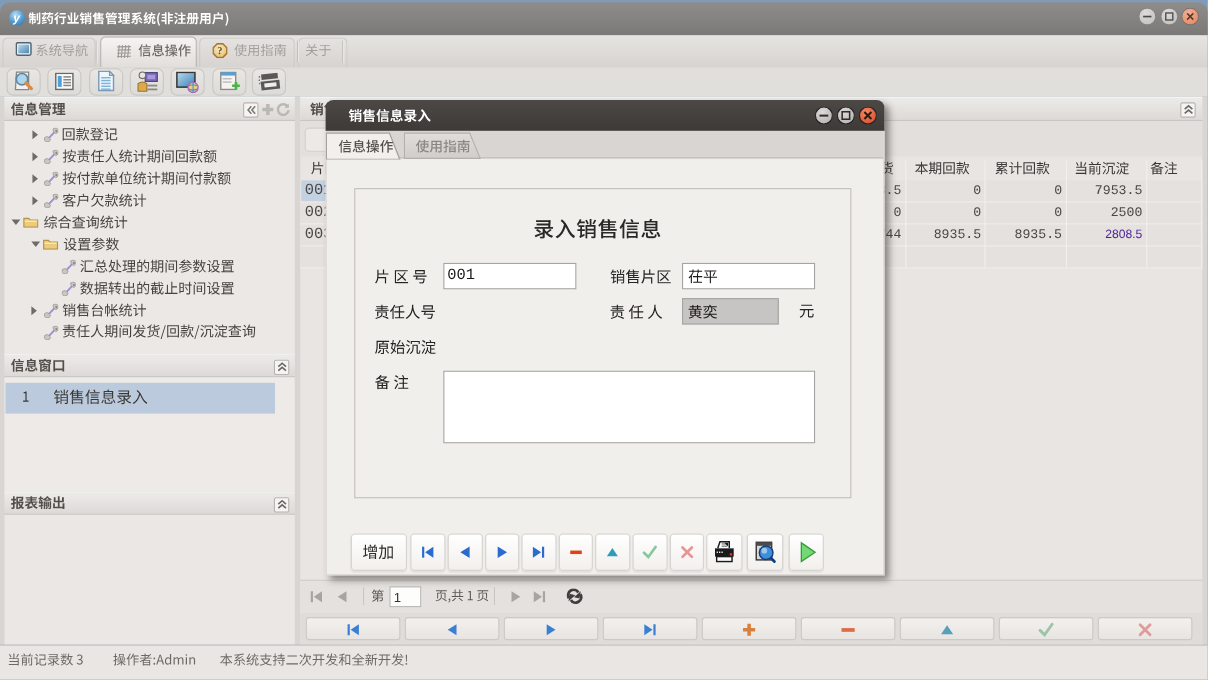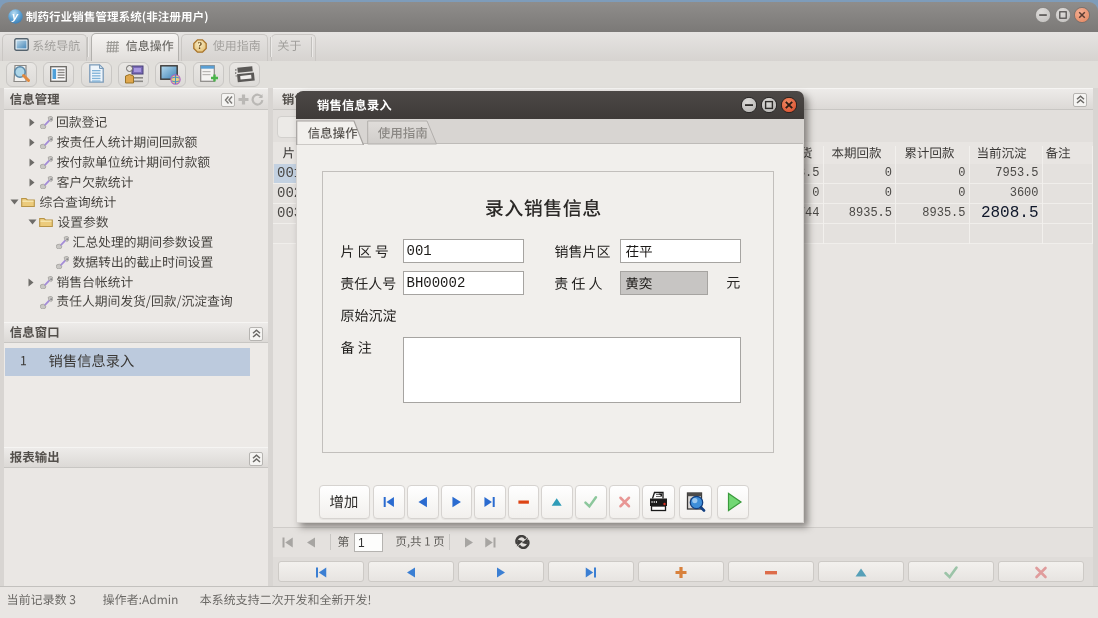--- a/index.html
+++ b/index.html
@@ -399,34 +399,34 @@
 <div class="abs" style="left:819.5px;top:186px;width:0;display:flex;justify-content:flex-end">
       <span style="font-family:'Liberation Mono',monospace;font-size:12px;line-height:15px;color:#4a4845;white-space:pre">0</span>
     </div>
 <div class="abs" style="left:892px;top:186px;width:0;display:flex;justify-content:flex-end">
       <span style="font-family:'Liberation Mono',monospace;font-size:12px;line-height:15px;color:#4a4845;white-space:pre">0</span>
     </div>
 <div class="abs" style="left:965.5px;top:186px;width:0;display:flex;justify-content:flex-end">
       <span style="font-family:'Liberation Mono',monospace;font-size:12px;line-height:15px;color:#4a4845;white-space:pre">0</span>
     </div>
 <div class="abs" style="left:1038.5px;top:186px;width:0;display:flex;justify-content:flex-end">
-      <span style="font-family:'Liberation Mono',monospace;font-size:12px;line-height:15px;color:#4a4845;white-space:pre">3600</span>
+      <span style="font-family:'Liberation Mono',monospace;font-size:12px;line-height:15px;color:#4a4845;white-space:pre">2500</span>
     </div>
 <div class="abs" style="left:277px;top:205px;font-family:'Liberation Mono',monospace;font-size:14px;line-height:17px;color:#4a4845">003</div>
 <div class="abs" style="left:819.5px;top:206px;width:0;display:flex;justify-content:flex-end">
       <span style="font-family:'Liberation Mono',monospace;font-size:12px;line-height:15px;color:#4a4845;white-space:pre">25744</span>
     </div>
 <div class="abs" style="left:892px;top:206px;width:0;display:flex;justify-content:flex-end">
       <span style="font-family:'Liberation Mono',monospace;font-size:12px;line-height:15px;color:#4a4845;white-space:pre">8935.5</span>
     </div>
 <div class="abs" style="left:965.5px;top:206px;width:0;display:flex;justify-content:flex-end">
       <span style="font-family:'Liberation Mono',monospace;font-size:12px;line-height:15px;color:#4a4845;white-space:pre">8935.5</span>
     </div>
 <div class="abs" style="left:1038.5px;top:206px;width:0;display:flex;justify-content:flex-end">
-      <span style="font-family:Liberation Mono, monospace;font-size:16px;line-height:15px;color:#0f172a;white-space:pre">2808.5</span>
+      <span style="font-family:Liberation Sans, sans-serif;font-size:11px;line-height:15px;color:#4c1d95;white-space:pre">2808.5</span>
     </div>
 <div class="abs" style="left:273px;top:527px;width:820px;height:30px;background:#e4e1de;border-top:1px solid #cfccc9"></div>
 <svg class="t" style="left:281px;top:536.5px;" width="13" height="11" viewBox="0 0 13 11">
       <rect x="1.5" y="0.5" width="2" height="10" fill="#a7a5a2"></rect>
       <path d="M11.75 0.5 L11.75 10.5 L4.25 5.5 Z" fill="#a7a5a2"></path>
     </svg>
 <svg class="t" style="left:305px;top:536.5px;" width="12" height="11" viewBox="0 0 12 11">
       <path d="M10 0.5 L10 10.5 L2 5.5 Z" fill="#a7a5a2"></path>
     </svg>
 <svg class="t " style="left:337.0px;top:535.4px;" width="12.8" height="13.1" viewBox="-0.4 -11.1 12.8 13.1">
@@ -578,21 +578,20 @@
         <path d="M9.6 -9.6C8.9 -8.9 8 -8.3 7 -7.8C6 -8.2 5.2 -8.8 4.6 -9.5L4.8 -9.6ZM5.2 -11.8C4.5 -10.6 3.1 -9.2 1.1 -8.2C1.3 -8.1 1.6 -7.7 1.8 -7.5C2.6 -7.9 3.3 -8.3 3.9 -8.8C4.4 -8.2 5.1 -7.7 5.9 -7.3C4.2 -6.6 2.2 -6.1 0.4 -5.8C0.6 -5.6 0.8 -5.1 0.9 -4.8C2.9 -5.2 5.1 -5.8 7 -6.7C8.7 -5.8 10.8 -5.3 13 -5C13.1 -5.3 13.4 -5.7 13.6 -6C11.6 -6.2 9.7 -6.6 8.1 -7.3C9.4 -8.1 10.6 -9 11.3 -10.2L10.6 -10.6L10.4 -10.6H5.6C5.9 -10.9 6.1 -11.2 6.3 -11.6ZM3.5 -1.8H6.4V-0.3H3.5ZM3.5 -2.7V-4.1H6.4V-2.7ZM10.4 -1.8V-0.3H7.5V-1.8ZM10.4 -2.7H7.5V-4.1H10.4ZM2.4 -5V1.1H3.5V0.7H10.4V1.1H11.6V-5Z M18.5 -10.8C19.4 -10.4 20.5 -9.7 21.1 -9.3L21.7 -10.1C21.1 -10.6 19.9 -11.2 19 -11.6ZM17.7 -7C18.6 -6.5 19.8 -5.9 20.3 -5.4L20.9 -6.3C20.3 -6.7 19.2 -7.4 18.3 -7.7ZM18.1 0.3 19 1C19.9 -0.3 20.8 -2.1 21.6 -3.6L20.8 -4.3C20 -2.7 18.9 -0.8 18.1 0.3ZM24.8 -11.5C25.3 -10.7 25.8 -9.8 26 -9.1L27 -9.5C26.8 -10.2 26.2 -11.1 25.8 -11.8ZM21.8 -9.1V-8.1H25.5V-4.9H22.3V-3.9H25.5V-0.3H21.4V0.7H30.6V-0.3H26.6V-3.9H29.8V-4.9H26.6V-8.1H30.3V-9.1Z" fill="#262422"></path>
       </svg>
 <svg class="t " style="left:430.0px;top:185.1px;" width="14.7" height="13.7" viewBox="-0.3 -11.7 14.7 13.7">
         <path d="M2.1 -10.7V-9.7H12V-10.7ZM0.8 -6.7V-5.7H4.4C4.2 -3.1 3.7 -0.9 0.7 0.3C0.9 0.5 1.2 0.8 1.3 1.1C4.6 -0.2 5.3 -2.7 5.5 -5.7H8.2V-0.7C8.2 0.5 8.5 0.9 9.8 0.9C10 0.9 11.5 0.9 11.8 0.9C13 0.9 13.3 0.2 13.4 -2.2C13.1 -2.3 12.7 -2.5 12.4 -2.7C12.4 -0.5 12.3 -0.1 11.7 -0.1C11.4 -0.1 10.1 -0.1 9.9 -0.1C9.3 -0.1 9.2 -0.2 9.2 -0.7V-5.7H13.2V-6.7Z" fill="#262422"></path>
       </svg>
 <div class="inp" style="left:106.5px;top:148px;width:121px;height:24px;padding-left:3px">001</div>
 <div class="inp" style="left:324px;top:148px;width:121px;height:24px"></div>
 <svg class="t " style="left:329.0px;top:152.8px;" width="27.9" height="14.4" viewBox="-0.6 -12.3 27.9 14.4">
         <path d="M8.6 -11.3V-10.2H4.9V-11.3H3.9V-10.2H0.8V-9.3H3.9V-8.2H4.9V-9.3H8.6V-8.2H9.6V-9.3H12.7V-10.2H9.6V-11.3ZM4.6 -0.2V0.8H12.6V-0.2H9V-4.3H12.8V-5.3H9V-7.9H8V-5.3H4.3V-4.3H8V-0.2ZM3.6 -8.1C2.9 -6.5 1.7 -5 0.4 -4C0.6 -3.8 0.9 -3.3 1 -3C1.5 -3.4 1.9 -3.9 2.4 -4.4V1.1H3.4V-5.7C3.8 -6.4 4.2 -7.1 4.5 -7.8Z M15.8 -8.5C16.4 -7.5 16.9 -6.2 17.1 -5.4L18 -5.7C17.9 -6.5 17.3 -7.8 16.8 -8.8ZM23.7 -8.8C23.4 -7.9 22.7 -6.5 22.2 -5.6L23.1 -5.3C23.6 -6.2 24.3 -7.5 24.8 -8.5ZM14.2 -4.7V-3.7H19.7V1.1H20.7V-3.7H26.3V-4.7H20.7V-9.4H25.6V-10.4H14.9V-9.4H19.7V-4.7Z" fill="#1c1a18"></path>
       </svg>
-<div class="inp" style="left:106.5px;top:180px;width:121px;height:24px;padding-left:3px">BH00002</div>
 <div class="inp" style="left:324px;top:180px;width:88px;height:24px;background:#c7c5c3"></div>
 <svg class="t " style="left:329.0px;top:184.7px;" width="27.7" height="14.6" viewBox="-0.3 -12.5 27.7 14.6">
         <path d="M8 -0.5C9.5 0 11 0.6 12 1.1L12.7 0.4C11.7 -0.1 10.1 -0.7 8.6 -1.2ZM4.8 -1.2C3.9 -0.6 2.2 0 0.8 0.4C1 0.6 1.3 0.9 1.5 1.1C2.9 0.7 4.6 0.1 5.7 -0.6ZM2.2 -6V-1.4H11.4V-6H7.3V-7H12.8V-7.9H9.4V-9.2H11.9V-10.2H9.4V-11.3H8.4V-10.2H5.1V-11.3H4.1V-10.2H1.7V-9.2H4.1V-7.9H0.7V-7H6.2V-6ZM5.1 -7.9V-9.2H8.4V-7.9ZM3.2 -3.4H6.2V-2.2H3.2ZM7.3 -3.4H10.4V-2.2H7.3ZM3.2 -5.3H6.2V-4.1H3.2ZM7.3 -5.3H10.4V-4.1H7.3Z M16.3 -8.6C15.9 -7.8 15.1 -7 14.3 -6.5C14.6 -6.3 14.9 -6 15.1 -5.9C15.8 -6.5 16.7 -7.4 17.2 -8.3ZM22.9 -8.2C23.7 -7.4 24.6 -6.3 25 -5.6L25.9 -6.1C25.5 -6.8 24.5 -7.8 23.7 -8.5ZM19.7 -4.6C19.6 -4.1 19.6 -3.7 19.5 -3.3H14.2V-2.4H19.1C18.4 -1.1 17 -0.2 14 0.2C14.2 0.4 14.4 0.8 14.5 1.1C18 0.5 19.5 -0.6 20.2 -2.4H20.3C21.2 -0.3 23.1 0.7 25.9 1.1C26 0.8 26.3 0.4 26.5 0.2C23.9 -0.1 22.2 -0.9 21.3 -2.4H26.3V-3.3H20.5C20.6 -3.7 20.7 -4.1 20.8 -4.6ZM19.3 -11.3C19.6 -10.9 19.8 -10.4 20 -10H14.2V-9.1H18.4V-8.4C18.4 -7.2 18 -5.8 15.2 -4.9C15.4 -4.8 15.7 -4.4 15.8 -4.2C18.9 -5.3 19.3 -6.9 19.3 -8.4V-9.1H21.3V-5.8C21.3 -5.6 21.3 -5.6 21.1 -5.6C20.9 -5.6 20.4 -5.6 19.6 -5.6C19.8 -5.3 20 -4.9 20 -4.7C20.9 -4.7 21.5 -4.7 21.8 -4.8C22.2 -5 22.3 -5.3 22.3 -5.8V-9.1H26.3V-10H21.1C21 -10.4 20.6 -11 20.3 -11.5Z" fill="#1c1a18"></path>
       </svg>
 <div class="inp" style="left:107px;top:246px;width:338px;height:66px"></div>
 <div class="dbtn" style="left:22.5px;top:394px;width:51px;height:34px"></div>
 <svg class="t " style="left:33.4px;top:403.3px;z-index:5;" width="29.1" height="15.4" viewBox="-0.4 -13.2 29.1 15.4">
         <path d="M6.8 -8.6C7.2 -8 7.6 -7.1 7.7 -6.6L8.4 -6.8C8.3 -7.4 7.8 -8.3 7.4 -8.9ZM11.2 -8.9C10.9 -8.3 10.4 -7.3 10 -6.8L10.6 -6.5C11 -7 11.5 -7.9 11.9 -8.6ZM0.6 -1.9 0.9 -0.8C2.1 -1.3 3.6 -1.8 5 -2.4L4.8 -3.4L3.3 -2.8V-7.6H4.8V-8.6H3.3V-12H2.3V-8.6H0.8V-7.6H2.3V-2.5ZM6.4 -11.8C6.8 -11.2 7.2 -10.5 7.4 -10.1L8.4 -10.5C8.2 -11 7.7 -11.7 7.3 -12.2ZM5.4 -10.1V-5.3H13.2V-10.1H11.2C11.6 -10.6 12 -11.2 12.4 -11.8L11.3 -12.2C11 -11.6 10.5 -10.7 10 -10.1ZM6.3 -9.3H8.9V-6H6.3ZM9.7 -9.3H12.2V-6H9.7ZM7.2 -1.5H11.4V-0.4H7.2ZM7.2 -2.3V-3.5H11.4V-2.3ZM6.2 -4.4V1.1H7.2V0.4H11.4V1.1H12.5V-4.4Z M22.8 -10.4V0.9H23.8V-0.1H26.7V0.8H27.7V-10.4ZM23.8 -1.2V-9.3H26.7V-1.2ZM17.3 -12 17.3 -9.4H15.3V-8.4H17.3C17.2 -4.7 16.7 -1.5 14.9 0.4C15.2 0.6 15.6 0.9 15.7 1.2C17.7 -1 18.2 -4.4 18.3 -8.4H20.5C20.4 -2.8 20.3 -0.8 20 -0.4C19.9 -0.2 19.7 -0.1 19.5 -0.1C19.2 -0.1 18.6 -0.1 17.9 -0.2C18.1 0.1 18.2 0.6 18.3 0.9C18.9 0.9 19.6 0.9 20 0.9C20.4 0.8 20.7 0.7 20.9 0.3C21.4 -0.3 21.5 -2.4 21.6 -8.9C21.6 -9 21.6 -9.4 21.6 -9.4H18.4L18.4 -12Z" fill="#2e2c2a"></path>
       </svg>
 <div class="dbtn" style="left:77.4px;top:394px;width:31.5px;height:34px"></div>

